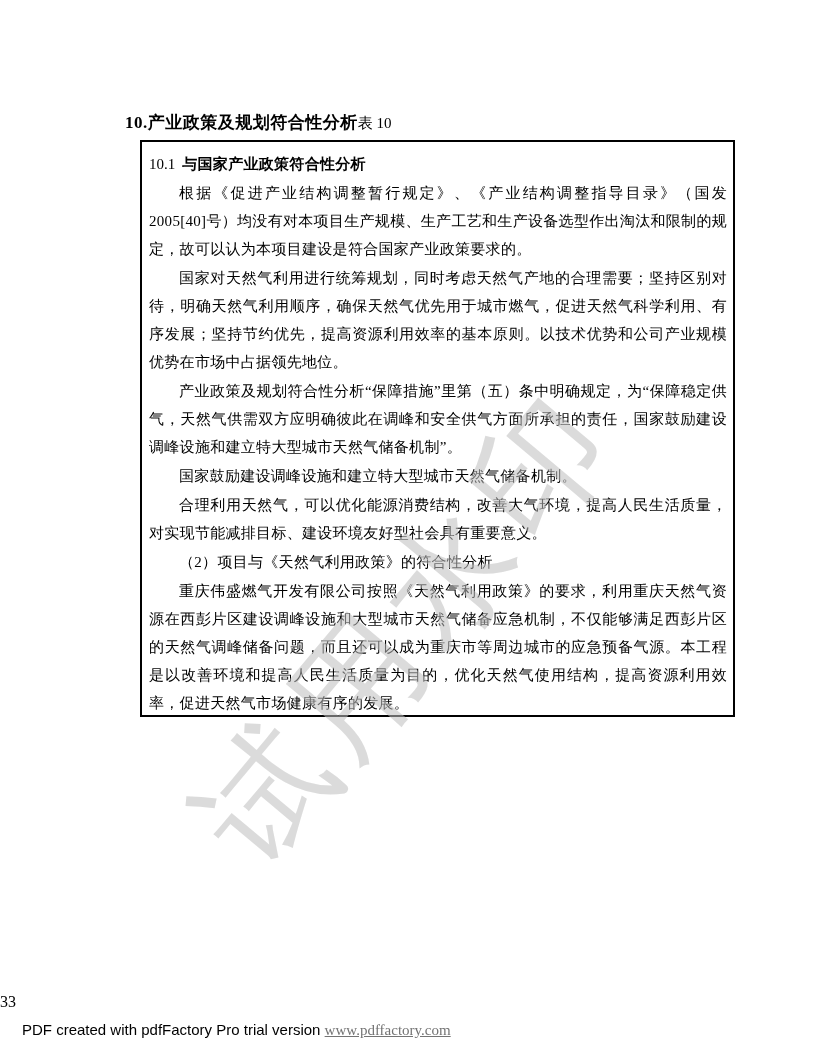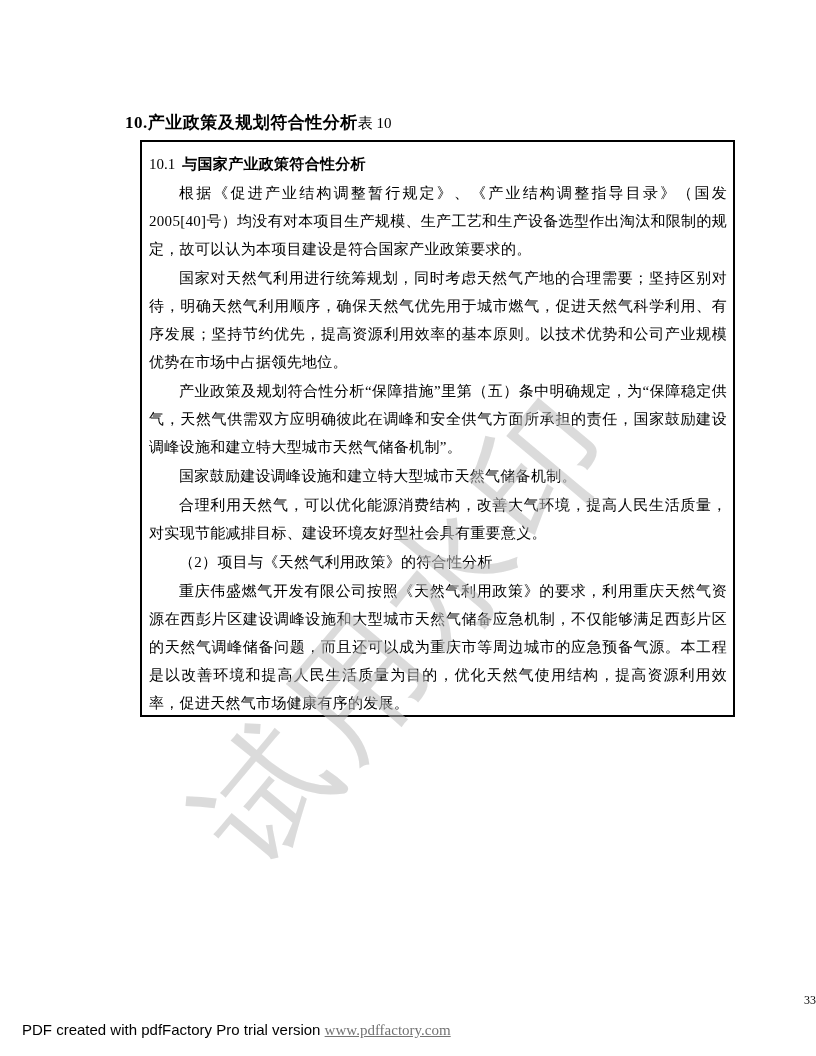--- a/index.html
+++ b/index.html
@@ -40,21 +40,21 @@
     position: absolute; left: 408px; top: 628px;
     transform: translate(-50%, -50%) rotate(-50deg);
     font-family: "Liberation Sans", "DejaVu Sans", sans-serif;
     font-size: 130px; letter-spacing: 12px; white-space: nowrap;
     color: #bfbfbf; opacity: 0.55;
     z-index: 2; pointer-events: none;
   }
 
   .page-number {
     position: absolute; top: 993px; left: 0; right: 0;
-    text-align: right; font-size: 12px;
+    text-align: left; font-size: 16px;
   }
   .pdf-footer {
     position: absolute; top: 1021px; left: 22px;
     font-family: "Liberation Sans", "DejaVu Sans", sans-serif;
     font-size: 15px; color: #000;
   }
   .pdf-footer a { color: #737373; text-decoration: underline; font-family: Liberation Serif, serif; }
 </style>
 </head>
 <body>

